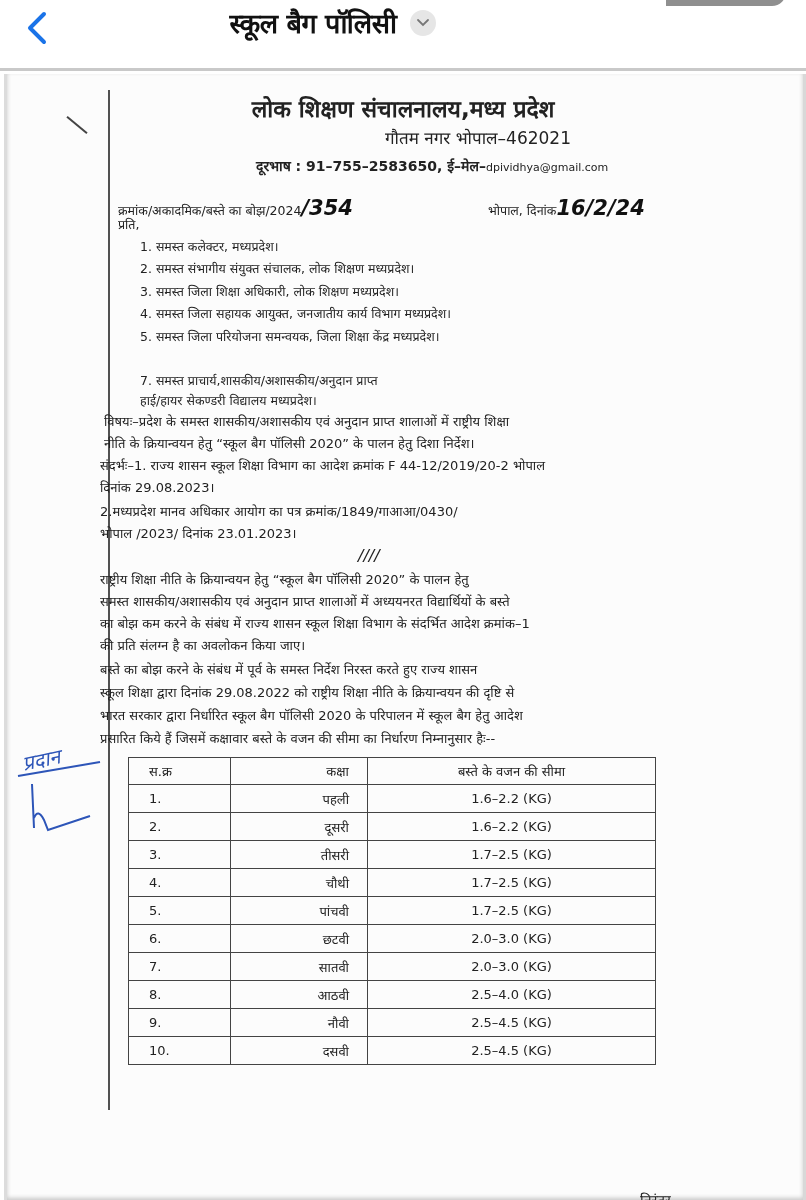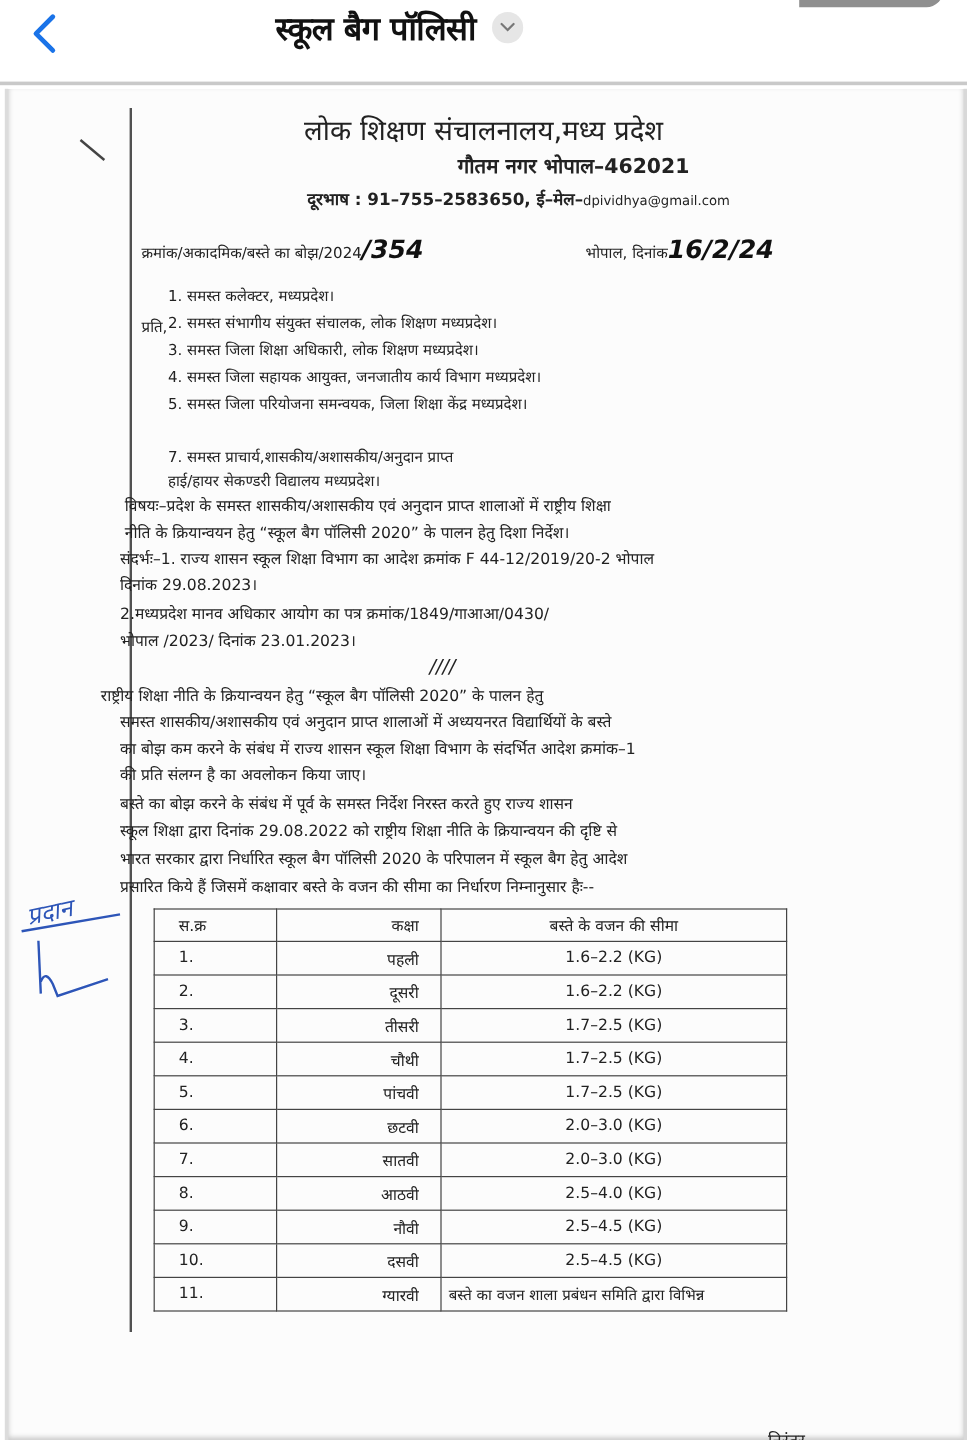--- a/index.html
+++ b/index.html
@@ -14,28 +14,28 @@
            color:#111; letter-spacing:-0.5px; }
   .title-wrap { display:inline-flex; align-items:center; gap:14px; }
   .chev { width:26px; height:26px; border-radius:50%; background:#e6e6e6; display:inline-flex;
           align-items:center; justify-content:center; cursor:pointer; }
   .nav-divider { position:absolute; left:0; top:68px; width:806px; height:3px; background:#c9c9c9; }
   .sheet { position:absolute; left:4px; top:74px; width:796px; height:1126px; background:#fcfcfc;
            border-left:3px solid #dcdcdc; border-right:5px solid #d8d8d8; box-shadow:0 -2px 4px #c8c8c8 inset; }
   .doc { position:absolute; left:0; top:0; width:806px; height:1200px; font-family:"DejaVu Sans", sans-serif; }
   .fold { position:absolute; left:108px; top:90px; width:2px; height:1020px; background:#333; opacity:0.85; }
   .doc .t { position:absolute; white-space:nowrap; color:#222; }
-  .hdr1 { left:0; right:0; top:92px; text-align:center; font-size:23px; font-weight:normal; }
-  .hdr2 { left:0; right:0; top:126px; text-align:center; font-size:17px; font-weight:bold; padding-left:150px; }
+  .hdr1 { left:0; right:0; top:92px; text-align:center; font-size:23px; font-weight:bold; }
+  .hdr2 { left:0; right:0; top:126px; text-align:center; font-size:17px; font-weight:normal; padding-left:150px; }
   .hdr3 { left:256px; top:156px; font-size:14px; font-weight:bold; }
   .hdr3 .email { font-weight:normal; font-size:11px; }
   .ref { left:118px; top:196px; font-size:12.5px; }
   .hand { font-family:"DejaVu Sans", sans-serif; font-style:italic; font-size:21px; font-weight:bold; color:#111; }
   .place { left:488px; top:196px; font-size:12.5px; }
-  .prati { left:118px; top:216px; font-size:12.5px;margin-top:48px; }
+  .prati { left:118px; top:216px; font-size:12.5px; }
   .rec { left:140px; font-size:12.5px; }
   .para { left:118px; font-size:13px; }
   .slashes { left:358px; top:546px; font-size:16px; font-style:italic; }
   table.bag { position:absolute; left:128px; top:757px; width:528px; border-collapse:collapse; font-size:13px; }
   table.bag td { border:1.5px solid #444; height:27px; padding:0 6px; color:#222; }
   table.bag td.n { width:75px; text-align:left; padding-left:20px; }
   table.bag td.c { width:86px; text-align:right; padding-right:18px;padding-left:32px; }
   table.bag td.w { text-align:center; }
   table.bag tr.hdr td { height:26px; }
   table.bag td.note { text-align:left; font-size:12.5px; }
@@ -100,21 +100,21 @@
   <div class="t para" style="top:412px;left:104px">विषयः–प्रदेश के समस्त शासकीय/अशासकीय एवं अनुदान प्राप्त शालाओं में राष्ट्रीय शिक्षा</div>
   <div class="t para" style="top:434px;left:104px;font-weight:normal">         नीति के क्रियान्वयन हेतु “स्कूल बैग पॉलिसी 2020” के पालन हेतु दिशा निर्देश।</div>
 
   <div class="t para" style="top:456px;left:100px">संदर्भः–1. राज्य शासन स्कूल शिक्षा विभाग का आदेश क्रमांक F 44-12/2019/20-2 भोपाल</div>
   <div class="t para" style="top:478px;left:100px">           दिनांक 29.08.2023।</div>
   <div class="t para" style="top:502px;left:100px">           2.मध्यप्रदेश मानव अधिकार आयोग का पत्र क्रमांक/1849/गाआआ/0430/</div>
   <div class="t para" style="top:524px;left:100px">           भोपाल  /2023/  दिनांक 23.01.2023।</div>
 
   <div class="t slashes">////</div>
 
-  <div class="t para" style="top:570px;left:84px">          राष्ट्रीय शिक्षा नीति के क्रियान्वयन हेतु “स्कूल बैग पॉलिसी 2020” के पालन हेतु</div>
+  <div class="t para" style="top:570px;left:100px">          राष्ट्रीय शिक्षा नीति के क्रियान्वयन हेतु “स्कूल बैग पॉलिसी 2020” के पालन हेतु</div>
   <div class="t para" style="top:592px;left:100px">समस्त शासकीय/अशासकीय एवं अनुदान प्राप्त शालाओं में अध्ययनरत विद्यार्थियों के बस्ते</div>
   <div class="t para" style="top:614px;left:100px">का बोझ कम करने के संबंध में राज्य शासन स्कूल शिक्षा विभाग के संदर्भित आदेश क्रमांक–1</div>
   <div class="t para" style="top:636px;left:100px">की प्रति संलग्न है का अवलोकन किया जाए।</div>
 
   <div class="t para" style="top:660px;left:100px">          बस्ते का बोझ करने के संबंध में पूर्व के समस्त निर्देश निरस्त करते हुए राज्य शासन</div>
   <div class="t para" style="top:683px;left:100px">स्कूल शिक्षा द्वारा दिनांक 29.08.2022 को राष्ट्रीय शिक्षा नीति के क्रियान्वयन की दृष्टि से</div>
   <div class="t para" style="top:706px;left:100px">भारत सरकार द्वारा निर्धारित स्कूल बैग पॉलिसी 2020 के परिपालन में स्कूल बैग हेतु आदेश</div>
   <div class="t para" style="top:729px;left:100px">प्रसारित किये हैं जिसमें कक्षावार बस्ते के वजन की सीमा का निर्धारण निम्नानुसार हैः--</div>
 
   <div class="pen">
@@ -175,22 +175,17 @@
     <tr>
           <td class="n">9.</td>
           <td class="c">नौवी</td>
           <td class="w">2.5–4.5 (KG)</td>
         </tr>
     <tr>
           <td class="n">10.</td>
           <td class="c">दसवी</td>
           <td class="w">2.5–4.5 (KG)</td>
         </tr>
-    <tr>
-          <td class="n">11.</td>
-          <td class="c">ग्यारवी</td>
-          <td class="w note">बस्ते का वजन शाला प्रबंधन समिति द्वारा विभिन्न</td>
-        </tr>
   </tbody>
     </table>
 
   <div class="t nirantar">निरंतर......</div>
 </div>
 
 </body></html>

